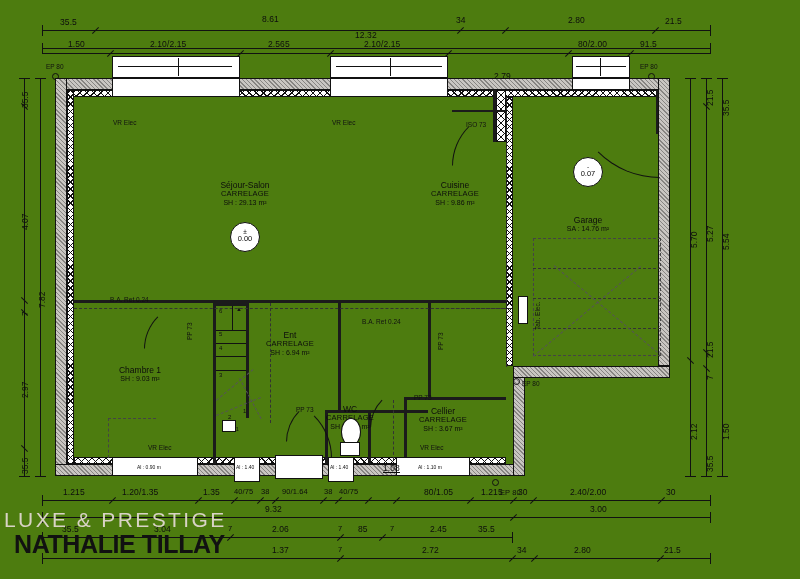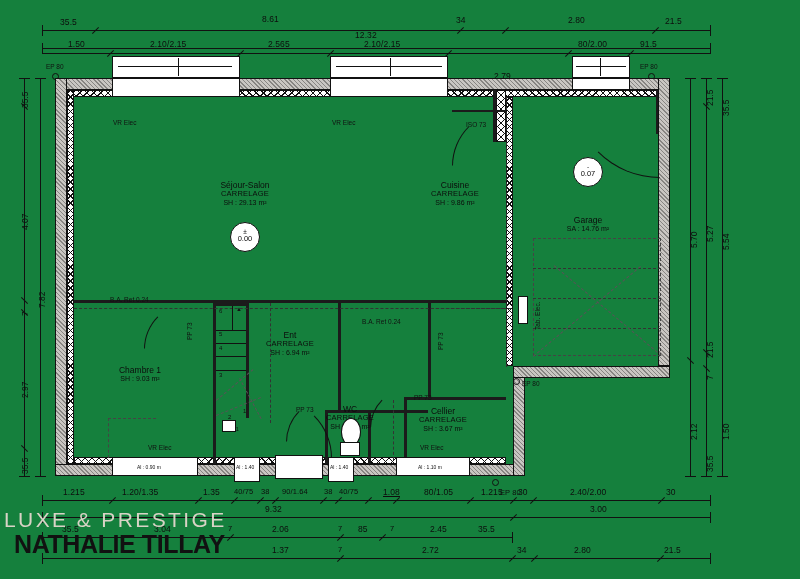--- a/index.html
+++ b/index.html
@@ -4,21 +4,21 @@
 <title>Plan</title>
 <style>
   html,body{margin:0;padding:0;background:#ffffff;}
   body{
     font-family:"Liberation Sans", sans-serif;
     -webkit-font-smoothing:antialiased;
   }
   #stage{
     position:relative;
     width:800px;height:579px;
-    background:#15803d;
+    background:#4d7c0f;
     overflow:hidden;
   }
   .dimtext{
     position:absolute;
     font-size:8.5px;
     color:#0d0d0d;
     white-space:nowrap;
     letter-spacing:.1px;
   }
   .dimtext.sm{font-size:7.5px;}
@@ -459,21 +459,21 @@
   <div class="tick" style="left:533px;top:496px;"></div>
   <div class="tick" style="left:661px;top:496px;"></div>
   <div class="dimtext" style="left:63px;top:487px;">1.215</div>
   <div class="dimtext" style="left:122px;top:487px;">1.20/1.35</div>
   <div class="dimtext" style="left:203px;top:487px;">1.35</div>
   <div class="dimtext sm" style="left:234px;top:487px;">40/75</div>
   <div class="dimtext sm" style="left:261px;top:487px;">38</div>
   <div class="dimtext sm" style="left:282px;top:487px;">90/1.64</div>
   <div class="dimtext sm" style="left:324px;top:487px;">38</div>
   <div class="dimtext sm" style="left:339px;top:487px;">40/75</div>
-  <div class="dimtext" style="left:383px;top:487px;text-decoration:underline;">1.08</div>
+  <div class="dimtext" style="left:383px;top:463px;text-decoration:underline;">1.08</div>
   <div class="dimtext" style="left:424px;top:487px;">80/1.05</div>
   <div class="dimtext" style="left:481px;top:487px;">1.215</div>
   <div class="dimtext sm" style="left:500px;top:488px;">EP 80</div>
   <div class="dimtext" style="left:518px;top:487px;">30</div>
   <div class="dimtext" style="left:570px;top:487px;">2.40/2.00</div>
   <div class="dimtext" style="left:666px;top:487px;">30</div>
 
   <div class="dimline" style="left:42px;top:517px;width:668px;"></div>
   <div class="endcap" style="left:42px;top:512px;"></div>
   <div class="endcap" style="left:710px;top:512px;"></div>

